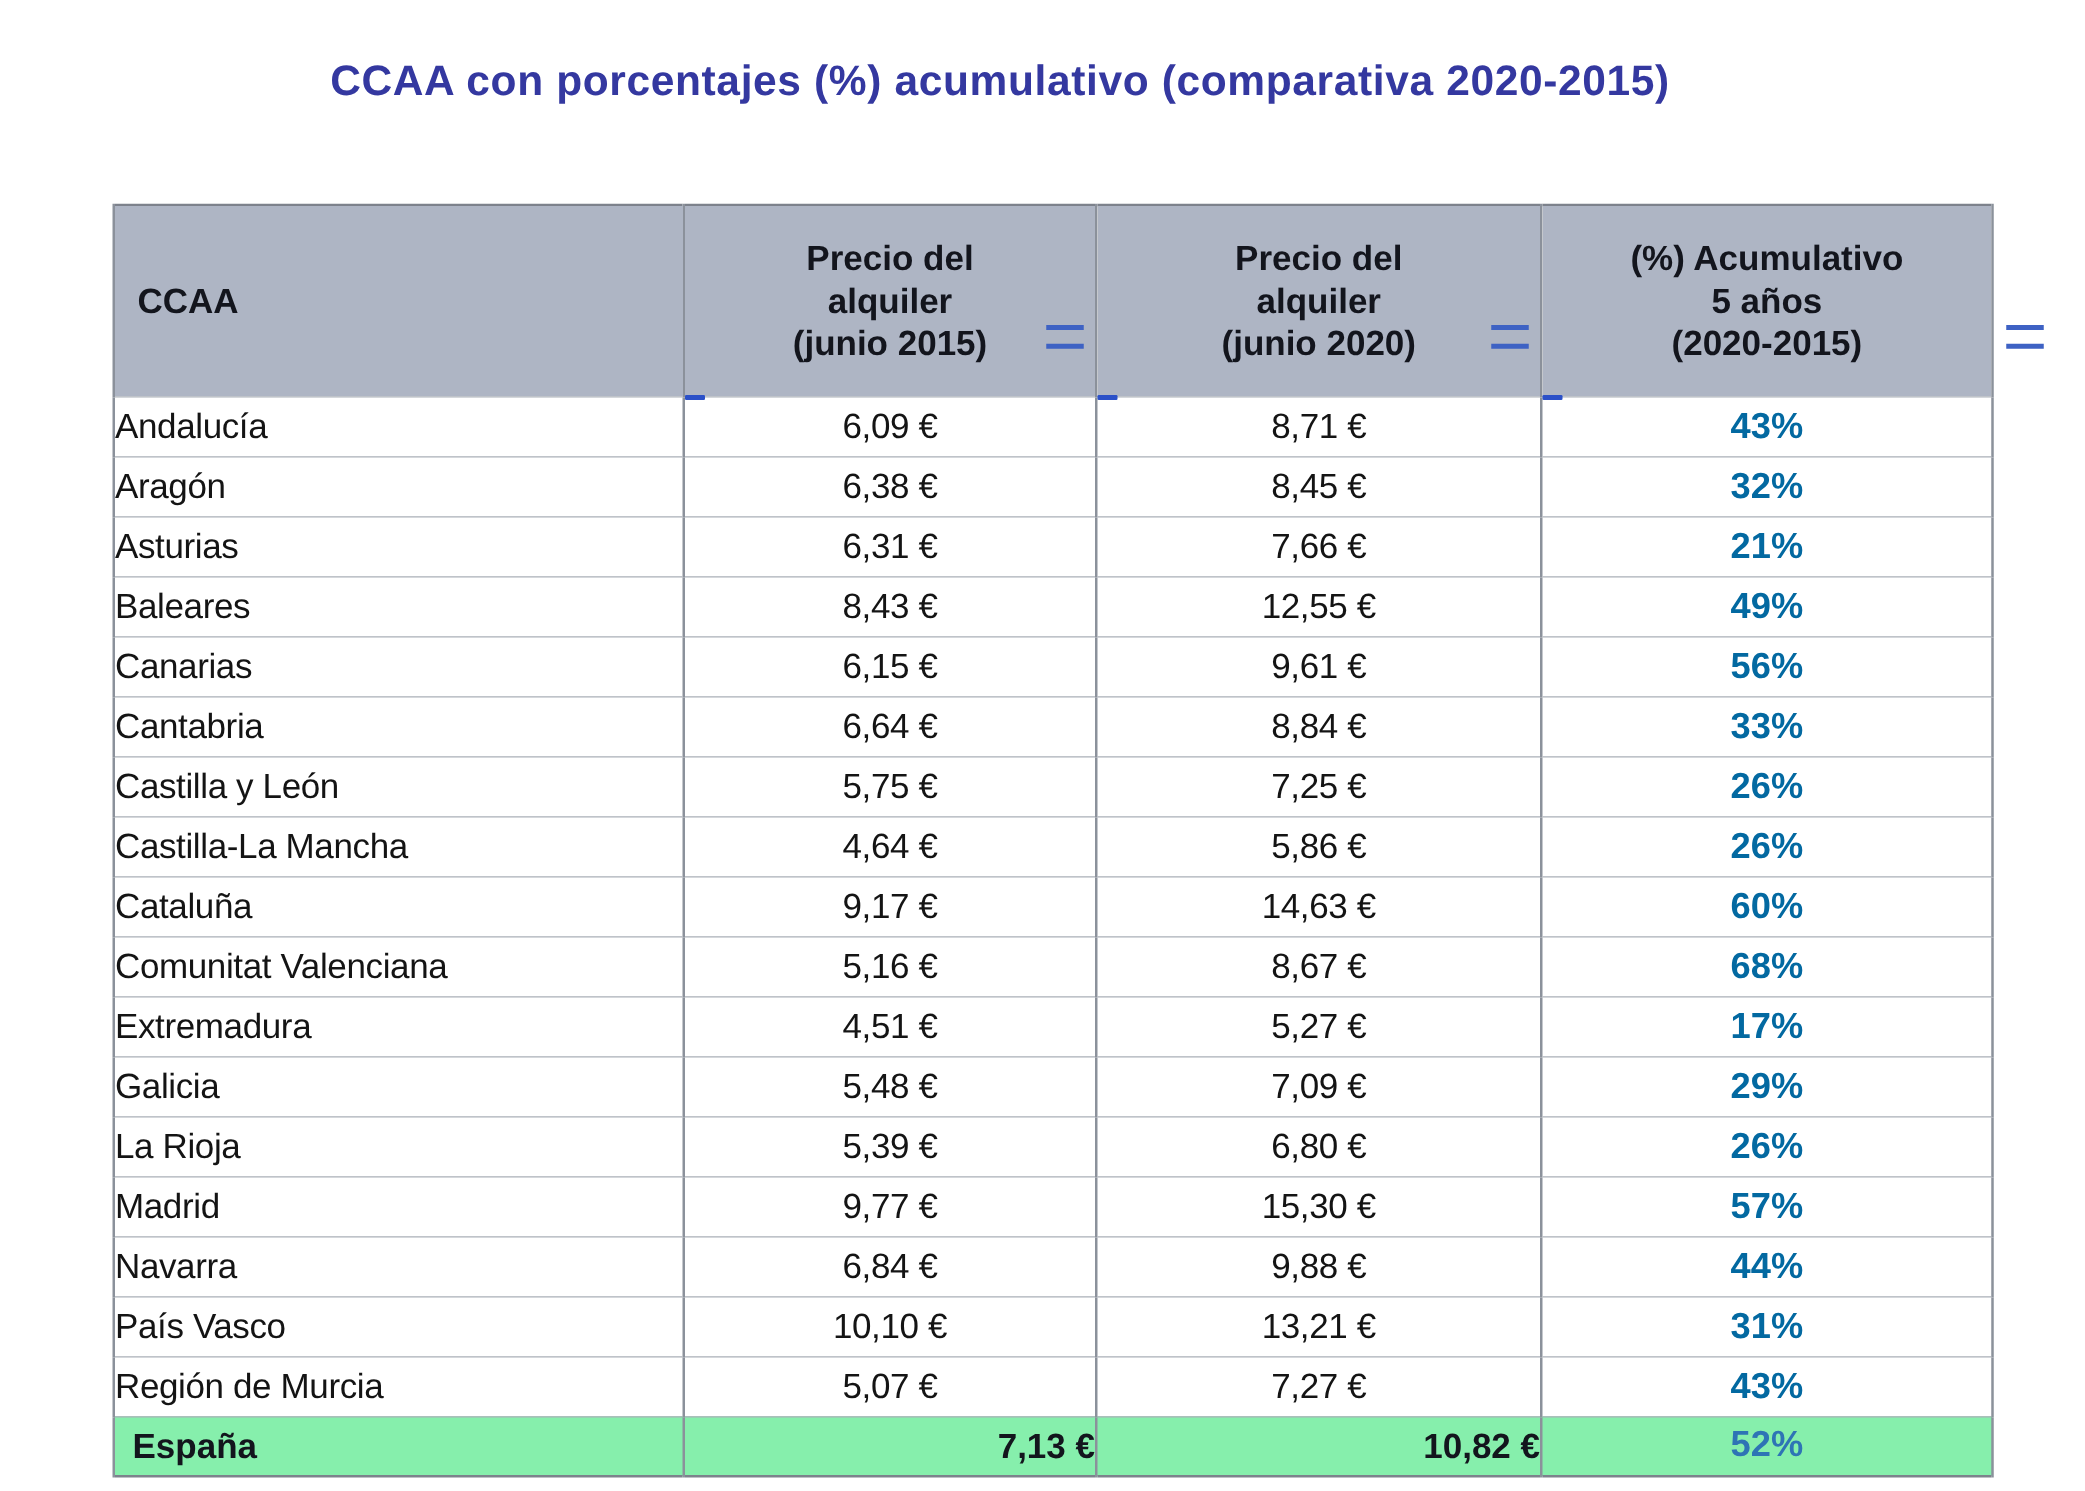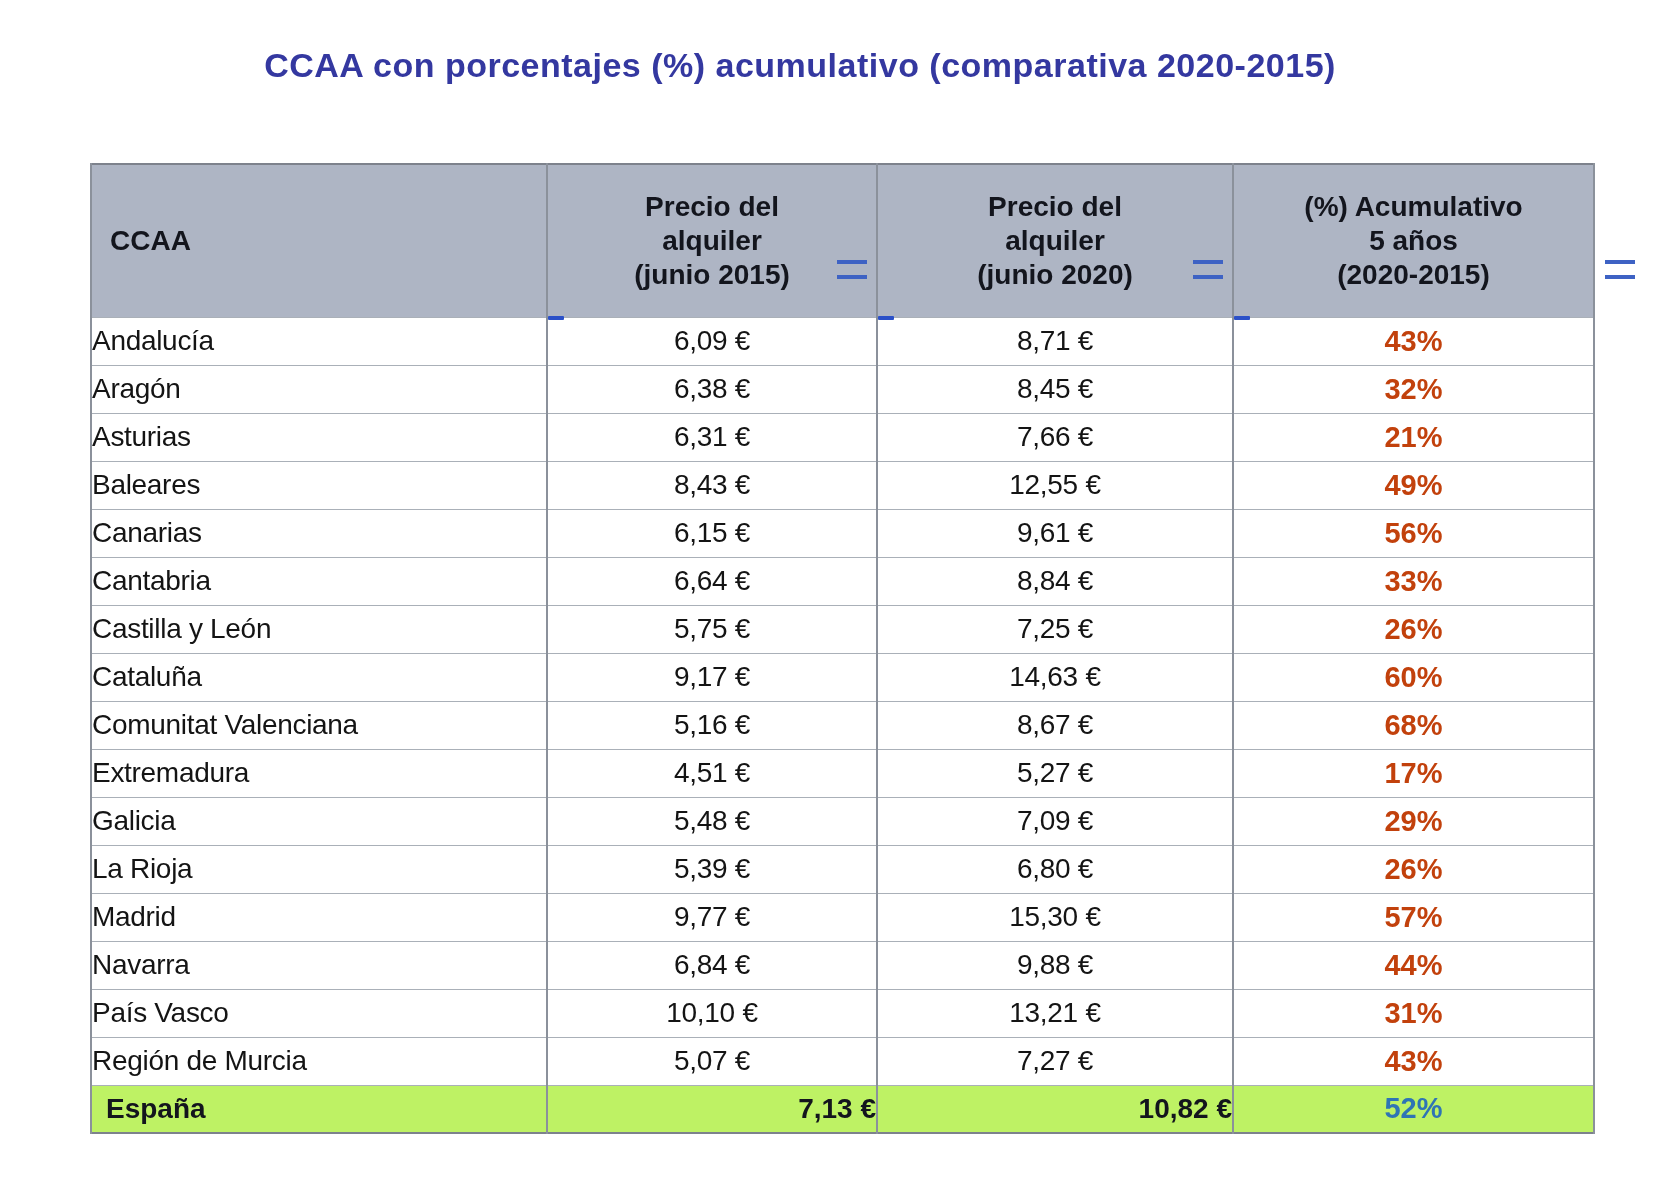--- a/index.html
+++ b/index.html
@@ -58,25 +58,25 @@
     position: relative;
     border-bottom: 2px solid #7d828c;
   }
   thead th.left { text-align: left; padding-left: 18px; }
   thead th.center { text-align: center; }
 
   tbody tr { height: 48px; padding-left: 32px; }
   tbody td { font-size: 28px; color: #141414; letter-spacing: -0.3px; }
   td.name { text-align: left; padding-left: 14px; }
   td.num  { text-align: center; }
-  td.pct  { text-align: center; font-weight: 700; color: #c2410c; font-size: 29px; letter-spacing: 0; }
+  td.pct  { text-align: center; font-weight: 700; color: #0369a1; font-size: 29px; letter-spacing: 0; }
 
   tfoot tr { height: 48px; }
   tfoot td {
-    background: #bef264;
+    background: #86efac;
     font-weight: 700;
     font-size: 28px;
     color: #13151d;
     border-top: 1px solid #7d828c;
   }
   tfoot td.name { text-align: left; padding-left: 14px; }
   tfoot td.num { text-align: right; }
   tfoot td.pct { text-align: center; color: #2e74b5; font-size: 29px; }
 
   
@@ -180,20 +180,26 @@
             <td class="num">8,84 €</td>
             <td class="pct">33%</td>
           </tr>
         <tr>
             <td class="name">Castilla y León</td>
             <td class="num">5,75 €</td>
             <td class="num">7,25 €</td>
             <td class="pct">26%</td>
           </tr>
         <tr>
+            <td class="name">Castilla-La Mancha</td>
+            <td class="num">4,64 €</td>
+            <td class="num">5,86 €</td>
+            <td class="pct">26%</td>
+          </tr>
+        <tr>
             <td class="name">Cataluña</td>
             <td class="num">9,17 €</td>
             <td class="num">14,63 €</td>
             <td class="pct">60%</td>
           </tr>
         <tr>
             <td class="name">Comunitat Valenciana</td>
             <td class="num">5,16 €</td>
             <td class="num">8,67 €</td>
             <td class="pct">68%</td>

